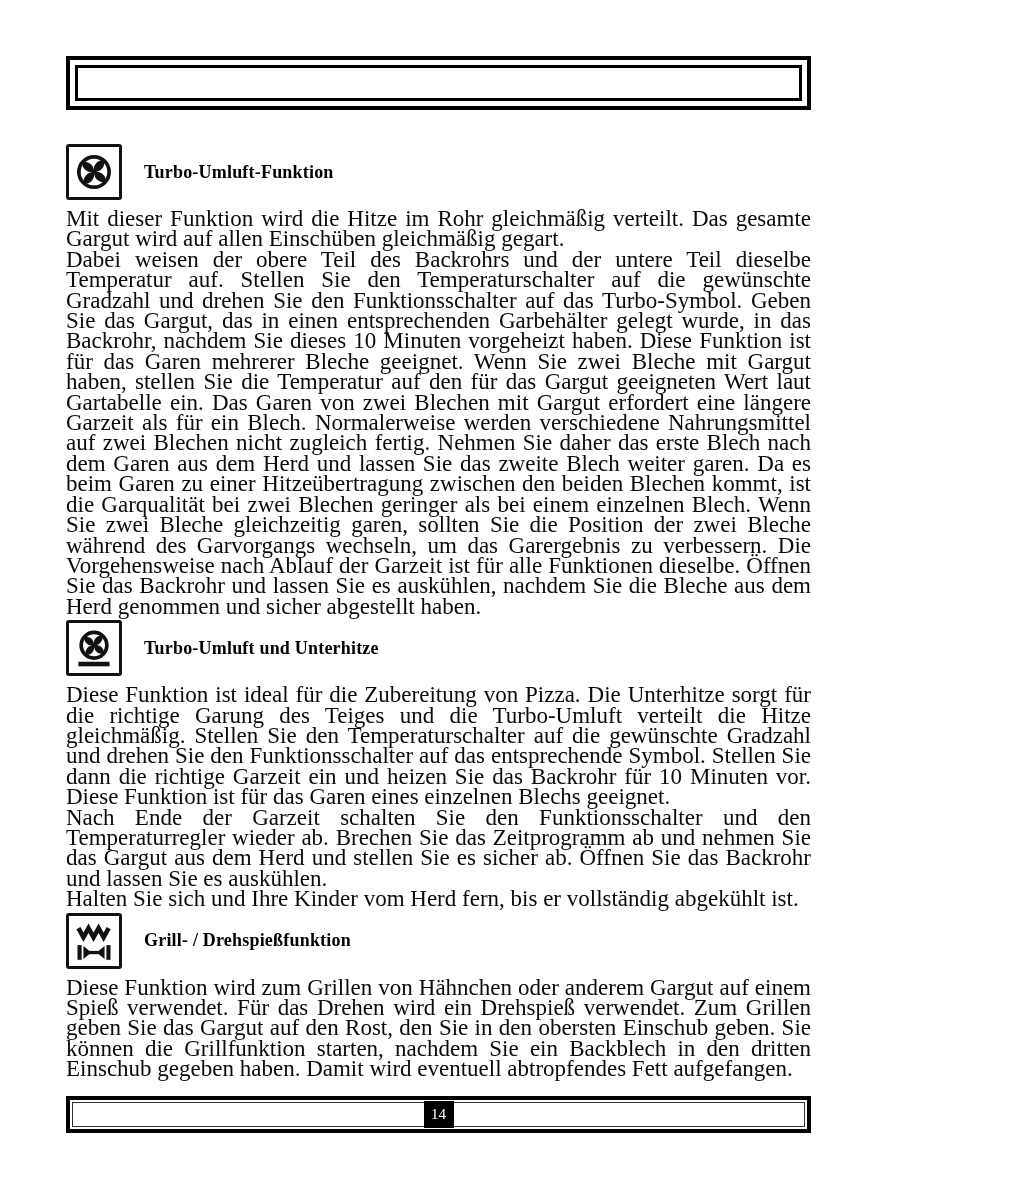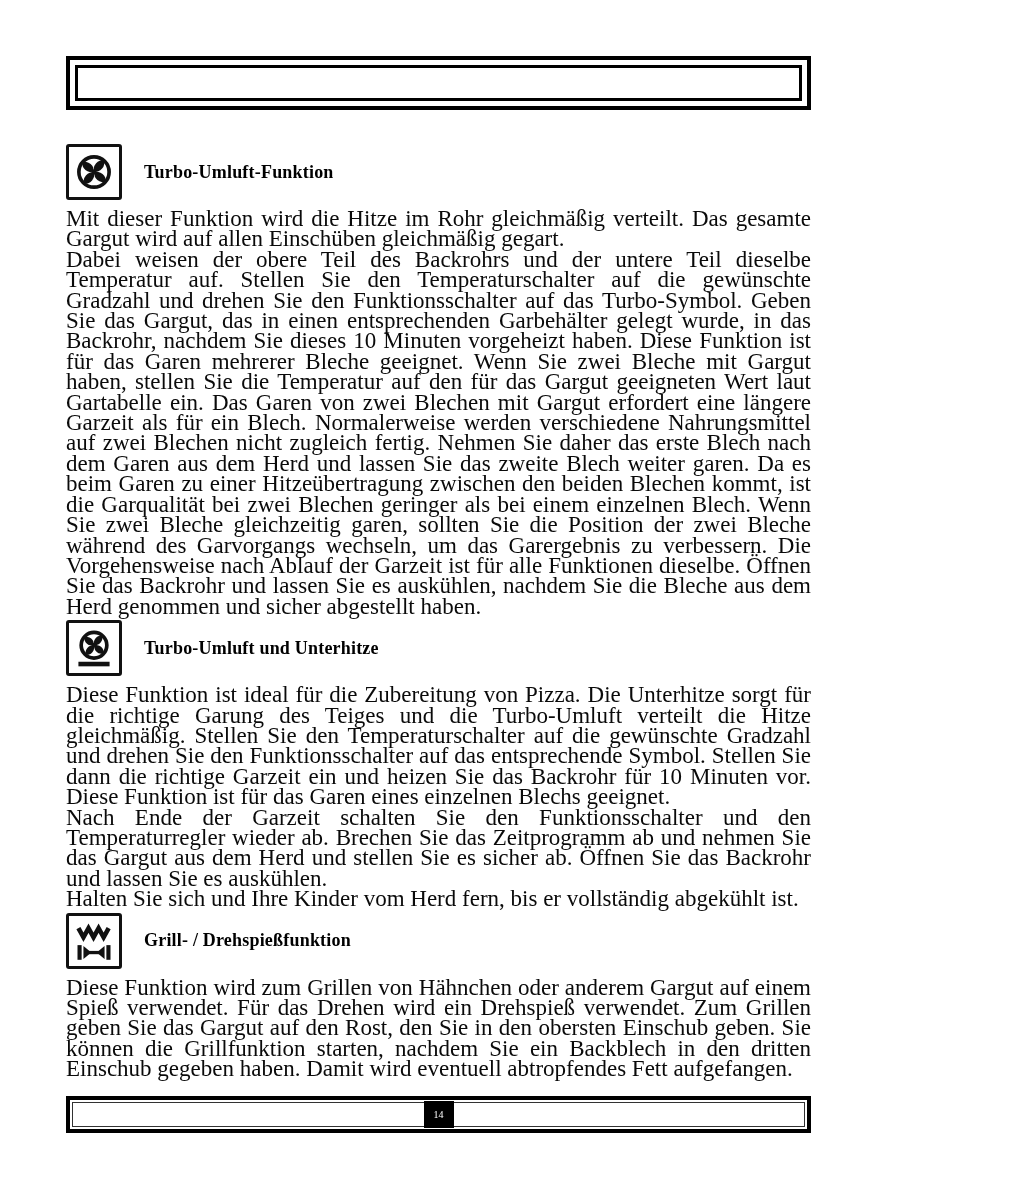--- a/index.html
+++ b/index.html
@@ -82,21 +82,21 @@
   }
   .page-number-box {
     position: absolute;
     left: 50%;
     transform: translateX(-50%);
     top: -2px;
     bottom: -2px;
     width: 30px;
     background: #000;
     color: #fff;
-    font-size: 10px;
+    font-size: 15px;
     display: flex;
     align-items: center;
     justify-content: center;
   }
 </style>
 </head>
 <body>
 
 <div class="page">
   <div class="content">

